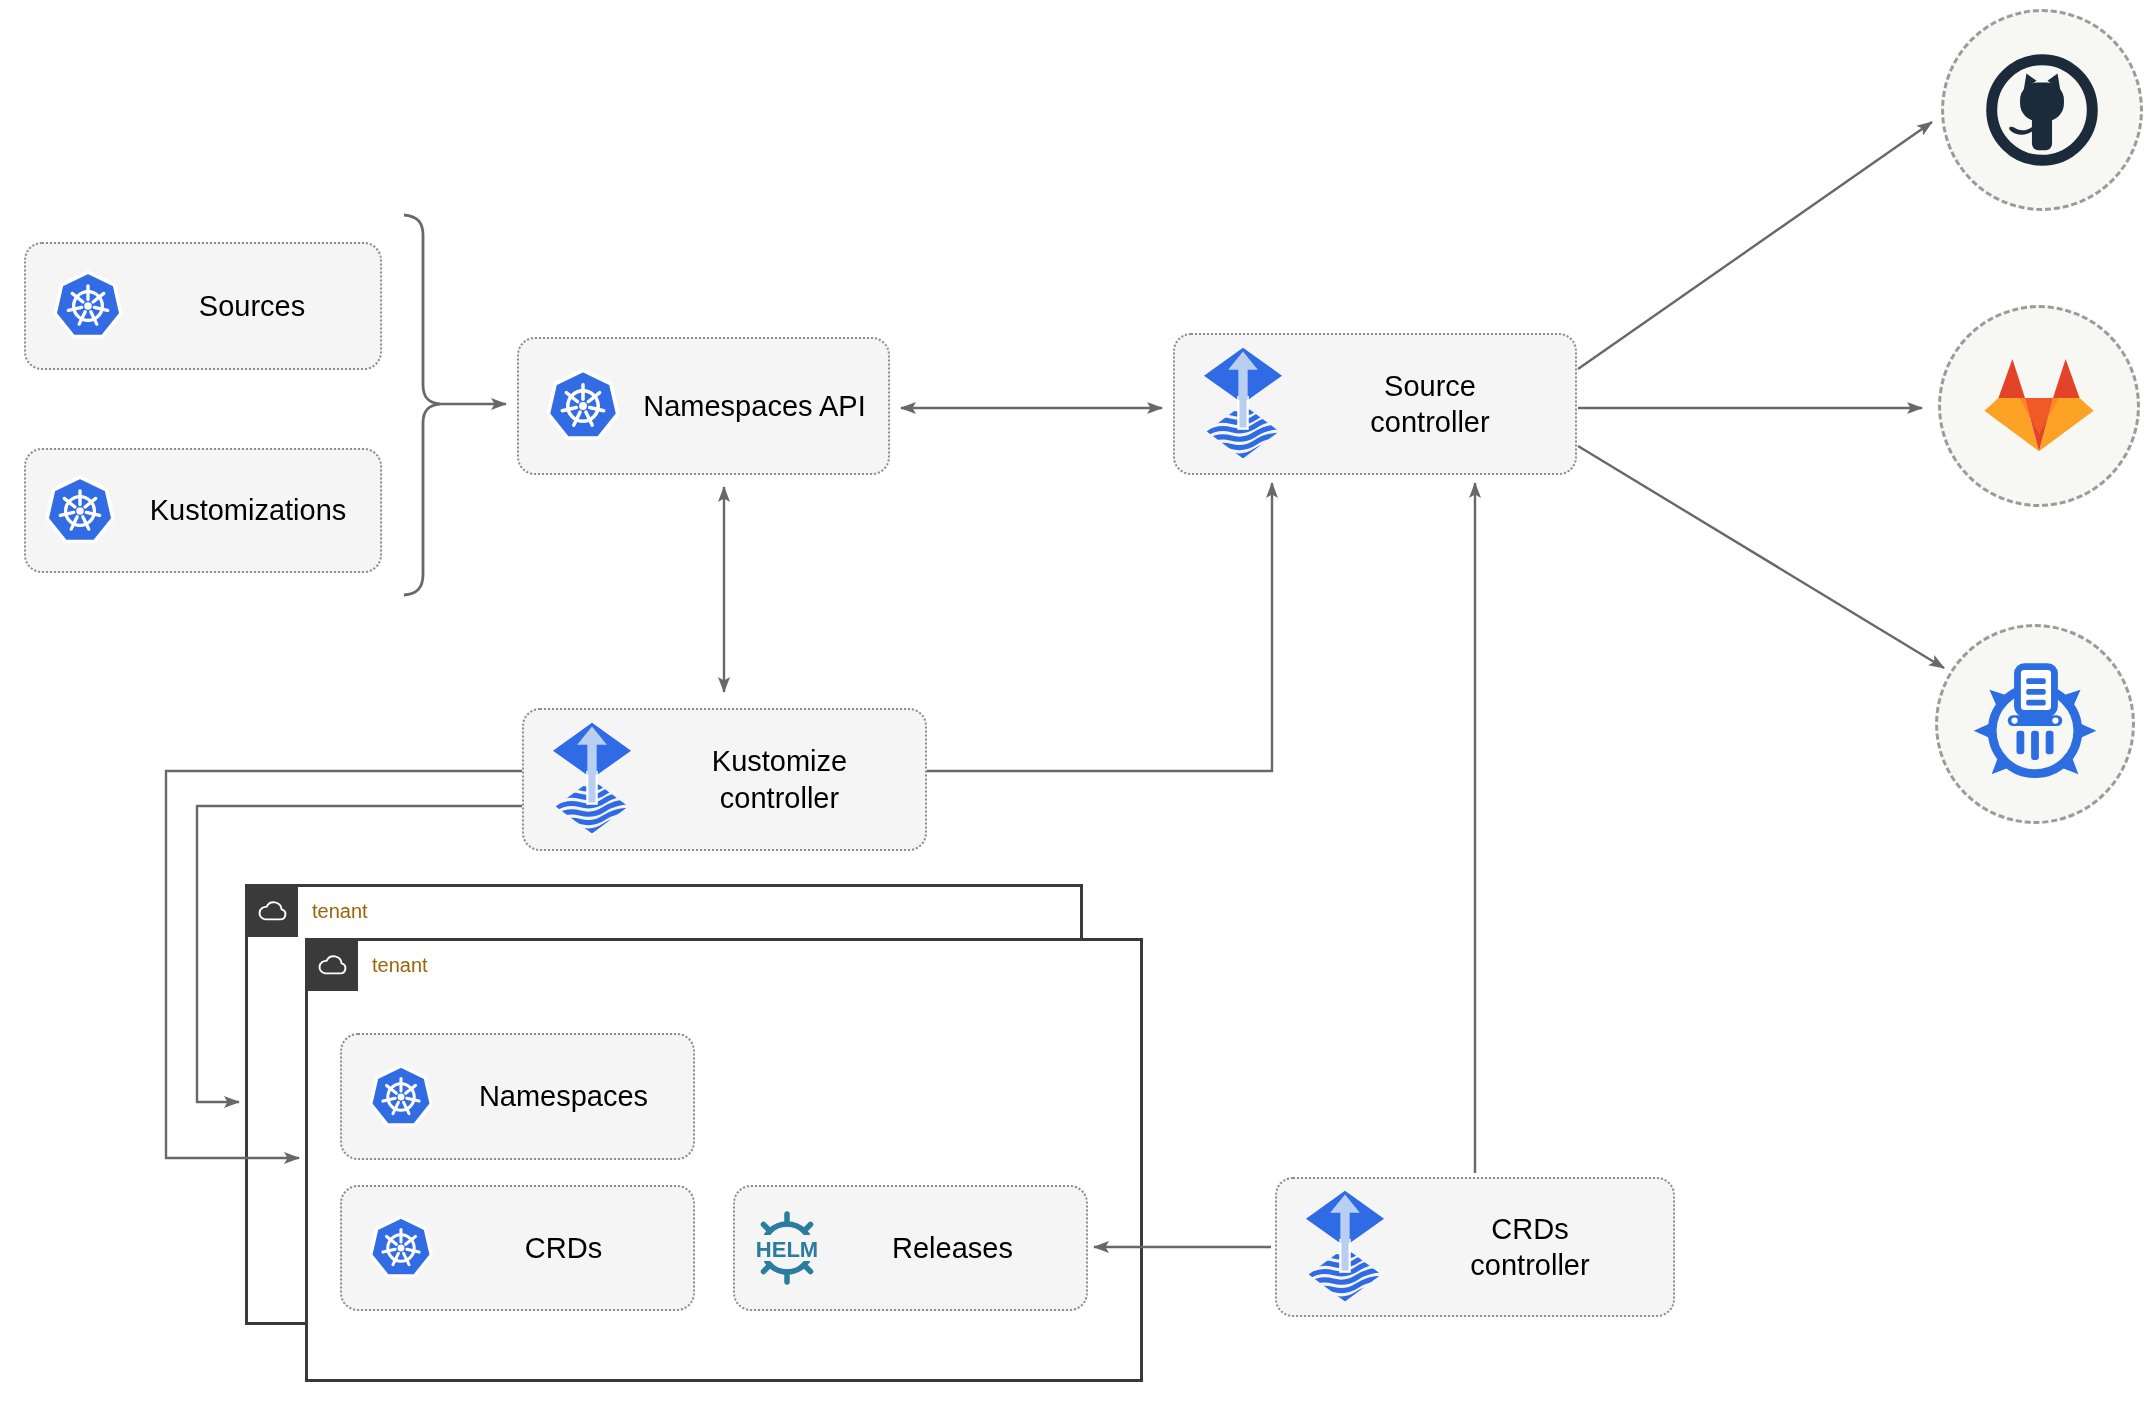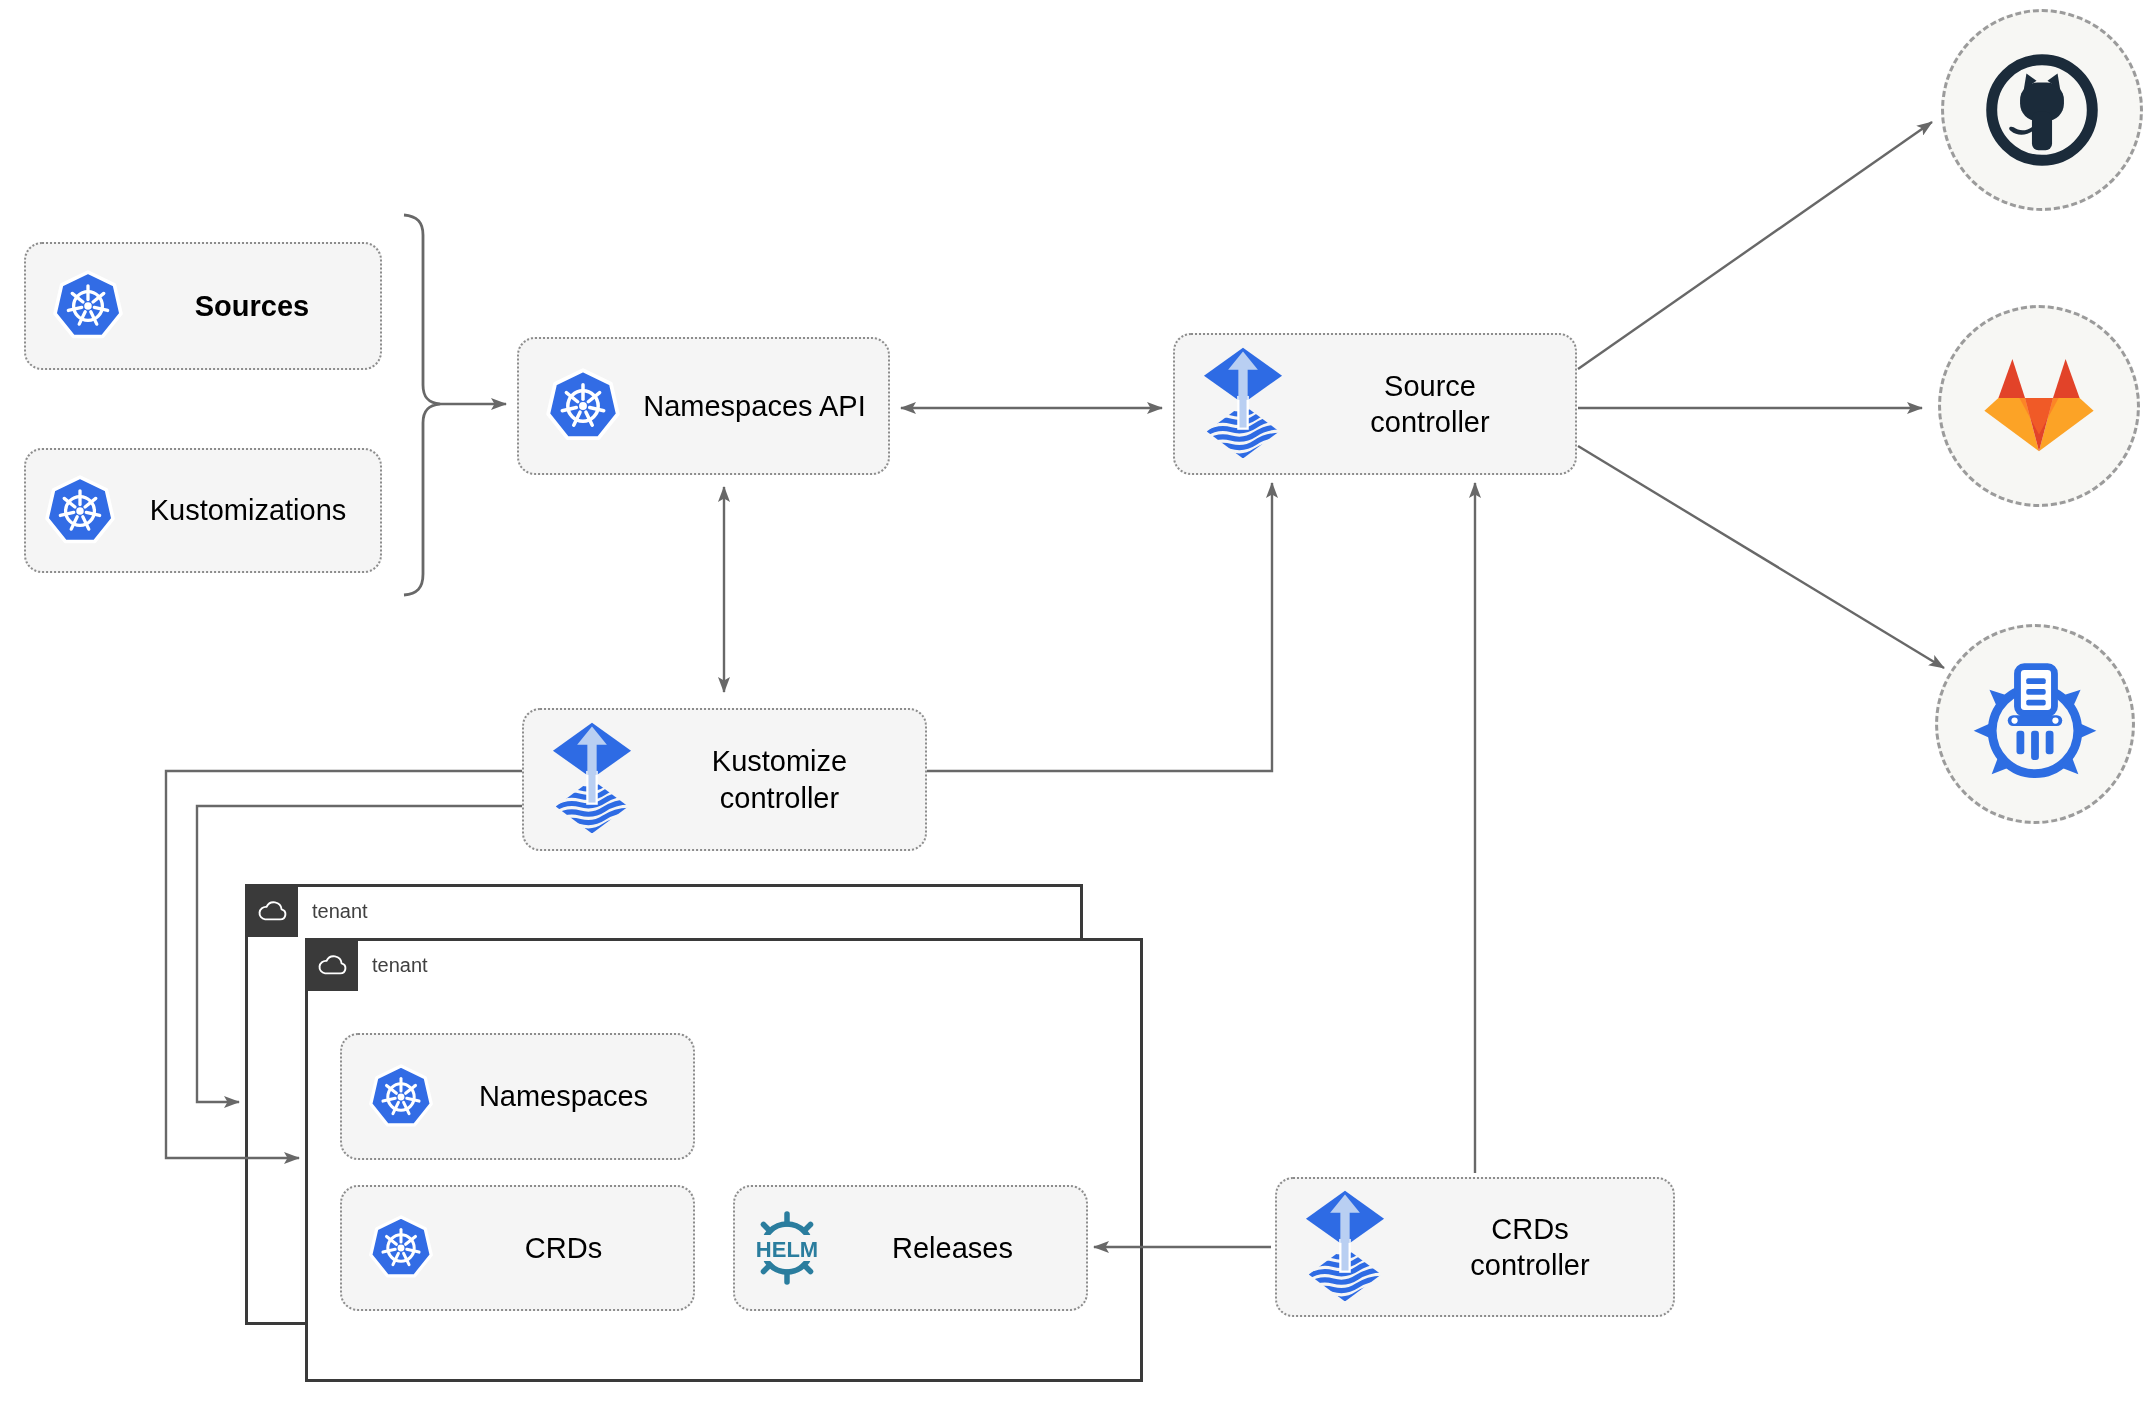--- a/index.html
+++ b/index.html
@@ -11,21 +11,21 @@
         box-sizing:border-box;display:flex;align-items:center;z-index:10;}
   .dbox .icon{flex:0 0 auto;margin-left:26px;display:flex;align-items:flex-end;justify-content:center;}
   .dbox .lbl{flex:1;display:flex;align-items:center;justify-content:center;}
   .dbox .txt{font-size:29px;color:#000;text-align:center;line-height:1.25;}
   .narrow{max-width:190px;}
 
   
   .tenant{position:absolute;background:#ffffff;border:3px solid #3a3a3a;box-sizing:border-box;}
   .tenant-head{position:absolute;left:0;top:0;width:50px;height:50px;background:#3a3a3a;
                display:flex;align-items:center;justify-content:center;}
-  .tenant-lbl{position:absolute;left:64px;top:13px;font-size:20px;color:#404040;}
+  .tenant-lbl{position:absolute;left:64px;top:13px;font-size:20px;color:#a16207;}
 
   
   .endpoint{position:absolute;border:3px dashed #9b9b9b;border-radius:50%;background:#f7f7f4;
             box-sizing:border-box;display:flex;align-items:center;justify-content:center;z-index:10;}
 
   .z-back{z-index:5;} .z-front{z-index:6;}
   #connectors{position:absolute;left:0;top:0;z-index:60;pointer-events:none;}
   #symdefs{position:absolute;width:0;height:0;}
 </style>
 </head>
@@ -121,21 +121,21 @@
         </g>
         <rect x="0" y="35" width="64" height="26" fill="#f5f5f5"></rect>
         <text x="32" y="57" text-anchor="middle" font-family="Liberation Sans, sans-serif" font-size="22" font-weight="bold" fill="#2a7d9e">HELM</text>
       </svg>
       </span>
     <span class="lbl">
         <span class="txt">Releases</span>
       </span>
   </div>
 
-  <div class="dbox" style="left:24px;top:242px;width:358px;height:128px;font-weight:bold;">
+  <div class="dbox" style="left:24px;top:242px;width:358px;height:128px;">
     <span class="icon">
       <svg width="72" height="72" viewBox="0 0 100 100">
           <use href="#sym-k8s"></use>
         </svg>
       </span>
     <span class="lbl">
         <span class="txt">Sources</span>
       </span>
   </div>
   <div class="dbox" style="left:24px;top:448px;width:358px;height:125px;">

